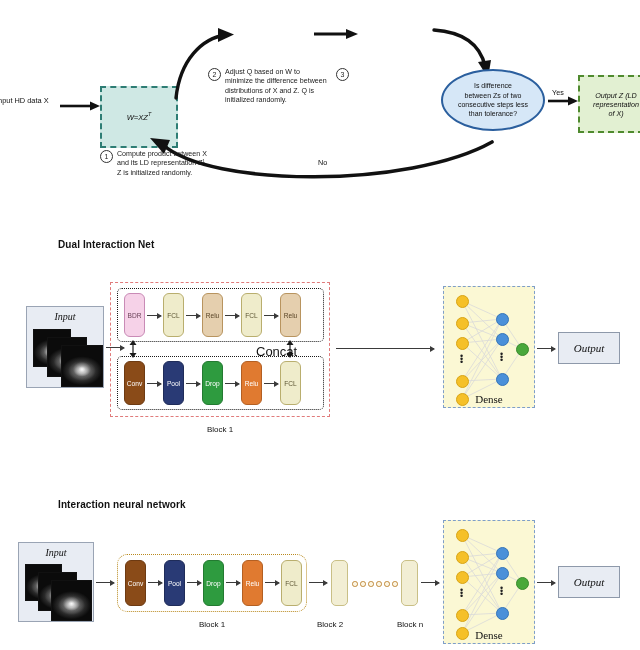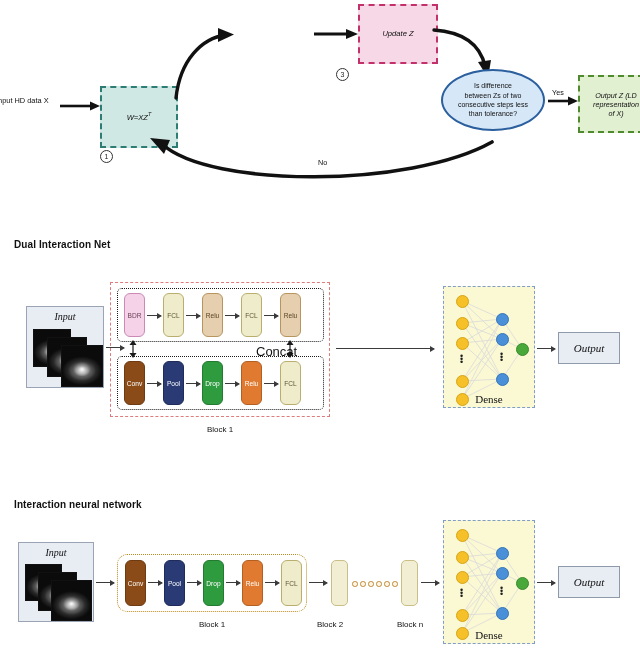--- a/index.html
+++ b/index.html
@@ -17,21 +17,21 @@
   .ellipse{background:#d6e7f7;border:2px solid #2b5f9e;border-radius:50%;
            display:flex;align-items:center;justify-content:center;text-align:center;
            font-size:7px;line-height:1.35;color:#111;box-sizing:border-box;}
   .steptxt{font-size:7.1px;line-height:1.33;color:#1a1a1a;text-align:left;}
   .stepnum{width:13px;height:13px;border:1px solid #333;border-radius:50%;
            display:flex;align-items:center;justify-content:center;font-size:7px;color:#222;box-sizing:border-box;}
   .plainlabel{font-size:7.4px;color:#111;}
   .yesno{font-size:7.2px;color:#111;}
 
   
-  .sectiontitle{font-size:10px;font-weight:bold;color:#111;letter-spacing:.1px;}
+  .sectiontitle{font-size:10px;font-weight:bold;color:#111;letter-spacing:.1px;margin-left:44px;}
 
   
   .inputcard{box-sizing:border-box;background:#e8ecf3;border:1px solid #9aa4b4;}
   .inputcard .ilabel{font-family:"Liberation Serif","DejaVu Serif",serif;font-style:italic;
                      font-size:10px;color:#111;text-align:center;}
   .scan{position:absolute;border:1px solid #111;overflow:hidden;
         background:radial-gradient(ellipse 58% 42% at 50% 62%, #f4f4f4 0%, #cfcfcf 14%, #6e6e6e 34%, #2a2a2a 60%, #0b0b0b 86%);}
   .scan:after{content:"";position:absolute;left:12%;top:18%;right:12%;bottom:12%;
         border-radius:45%/40%;
         background:radial-gradient(ellipse 55% 48% at 50% 58%, rgba(255,255,255,.85) 0%, rgba(190,190,190,.5) 22%, rgba(40,40,40,.15) 55%, rgba(0,0,0,0) 75%);}
@@ -83,23 +83,20 @@
         <line x1="0" y1="5" x2="30" y2="5" stroke="#111" stroke-width="2.6"></line>
         <polygon points="30,0.5 40,5 30,9.5" fill="#111"></polygon>
       </svg>
   </div>
 
   <div class="dashbox teal abs" style="left:100px;top:86px;width:78px;height:62px;font-size:7.6px;">
     <span><span>W=XZ</span><sup style="font-size:5.4px;">T</sup></span>
   </div>
 
 
-  <div class="dashbox pink abs" style="left:358px;top:4px;width:80px;height:60px;font-size:7.6px;">
-    <span>Update Z</span>
-  </div>
 
   <div class="abs" style="left:172px;top:20px;">
     <svg width="66" height="80">
       <path d="M4,78 C8,40 30,18 54,15" stroke="#111" stroke-width="3.4" fill="none" stroke-linecap="round"></path>
       <polygon points="46,8 62,14.5 46,22" fill="#111"></polygon>
     </svg>
   </div>
 
   <div class="abs" style="left:314px;top:29px;">
     <svg width="44" height="10">
@@ -142,22 +139,27 @@
   <div class="abs" style="left:140px;top:130px;">
     <svg width="362" height="60">
       <path d="M22,14 C70,58 270,58 352,12" stroke="#111" stroke-width="3.6" fill="none" stroke-linecap="round"></path>
       <polygon points="10,8 30,10 24,24" fill="#111"></polygon>
     </svg>
   </div>
   <div class="abs yesno" style="left:318px;top:158px;">No</div>
 
   <div class="abs" style="left:100px;top:150px;width:110px;display:flex;gap:4px;">
     <div class="stepnum">1</div>
-  </div>
-
+    <div class="steptxt" style="width:92px;">Compute product between X and its LD representation Z¹. Z is initialized randomly.</div>
+  </div>
+
+  <div class="abs" style="left:208px;top:68px;width:122px;display:flex;gap:4px;">
+    <div class="stepnum">2</div>
+    <div class="steptxt" style="width:104px;">Adjust Q based on W to minimize the difference between distributions of X and Z. Q is initialized randomly.</div>
+  </div>
 
   <div class="abs" style="left:336px;top:68px;width:106px;display:flex;gap:4px;">
     <div class="stepnum">3</div>
   </div>
 </div>
 
 <div class="abs sectiontitle" style="left:14px;top:239px;">Dual Interaction Net</div>
 
 <div class="abs" id="dual" style="left:0;top:260px;width:640px;height:215px;">
 

